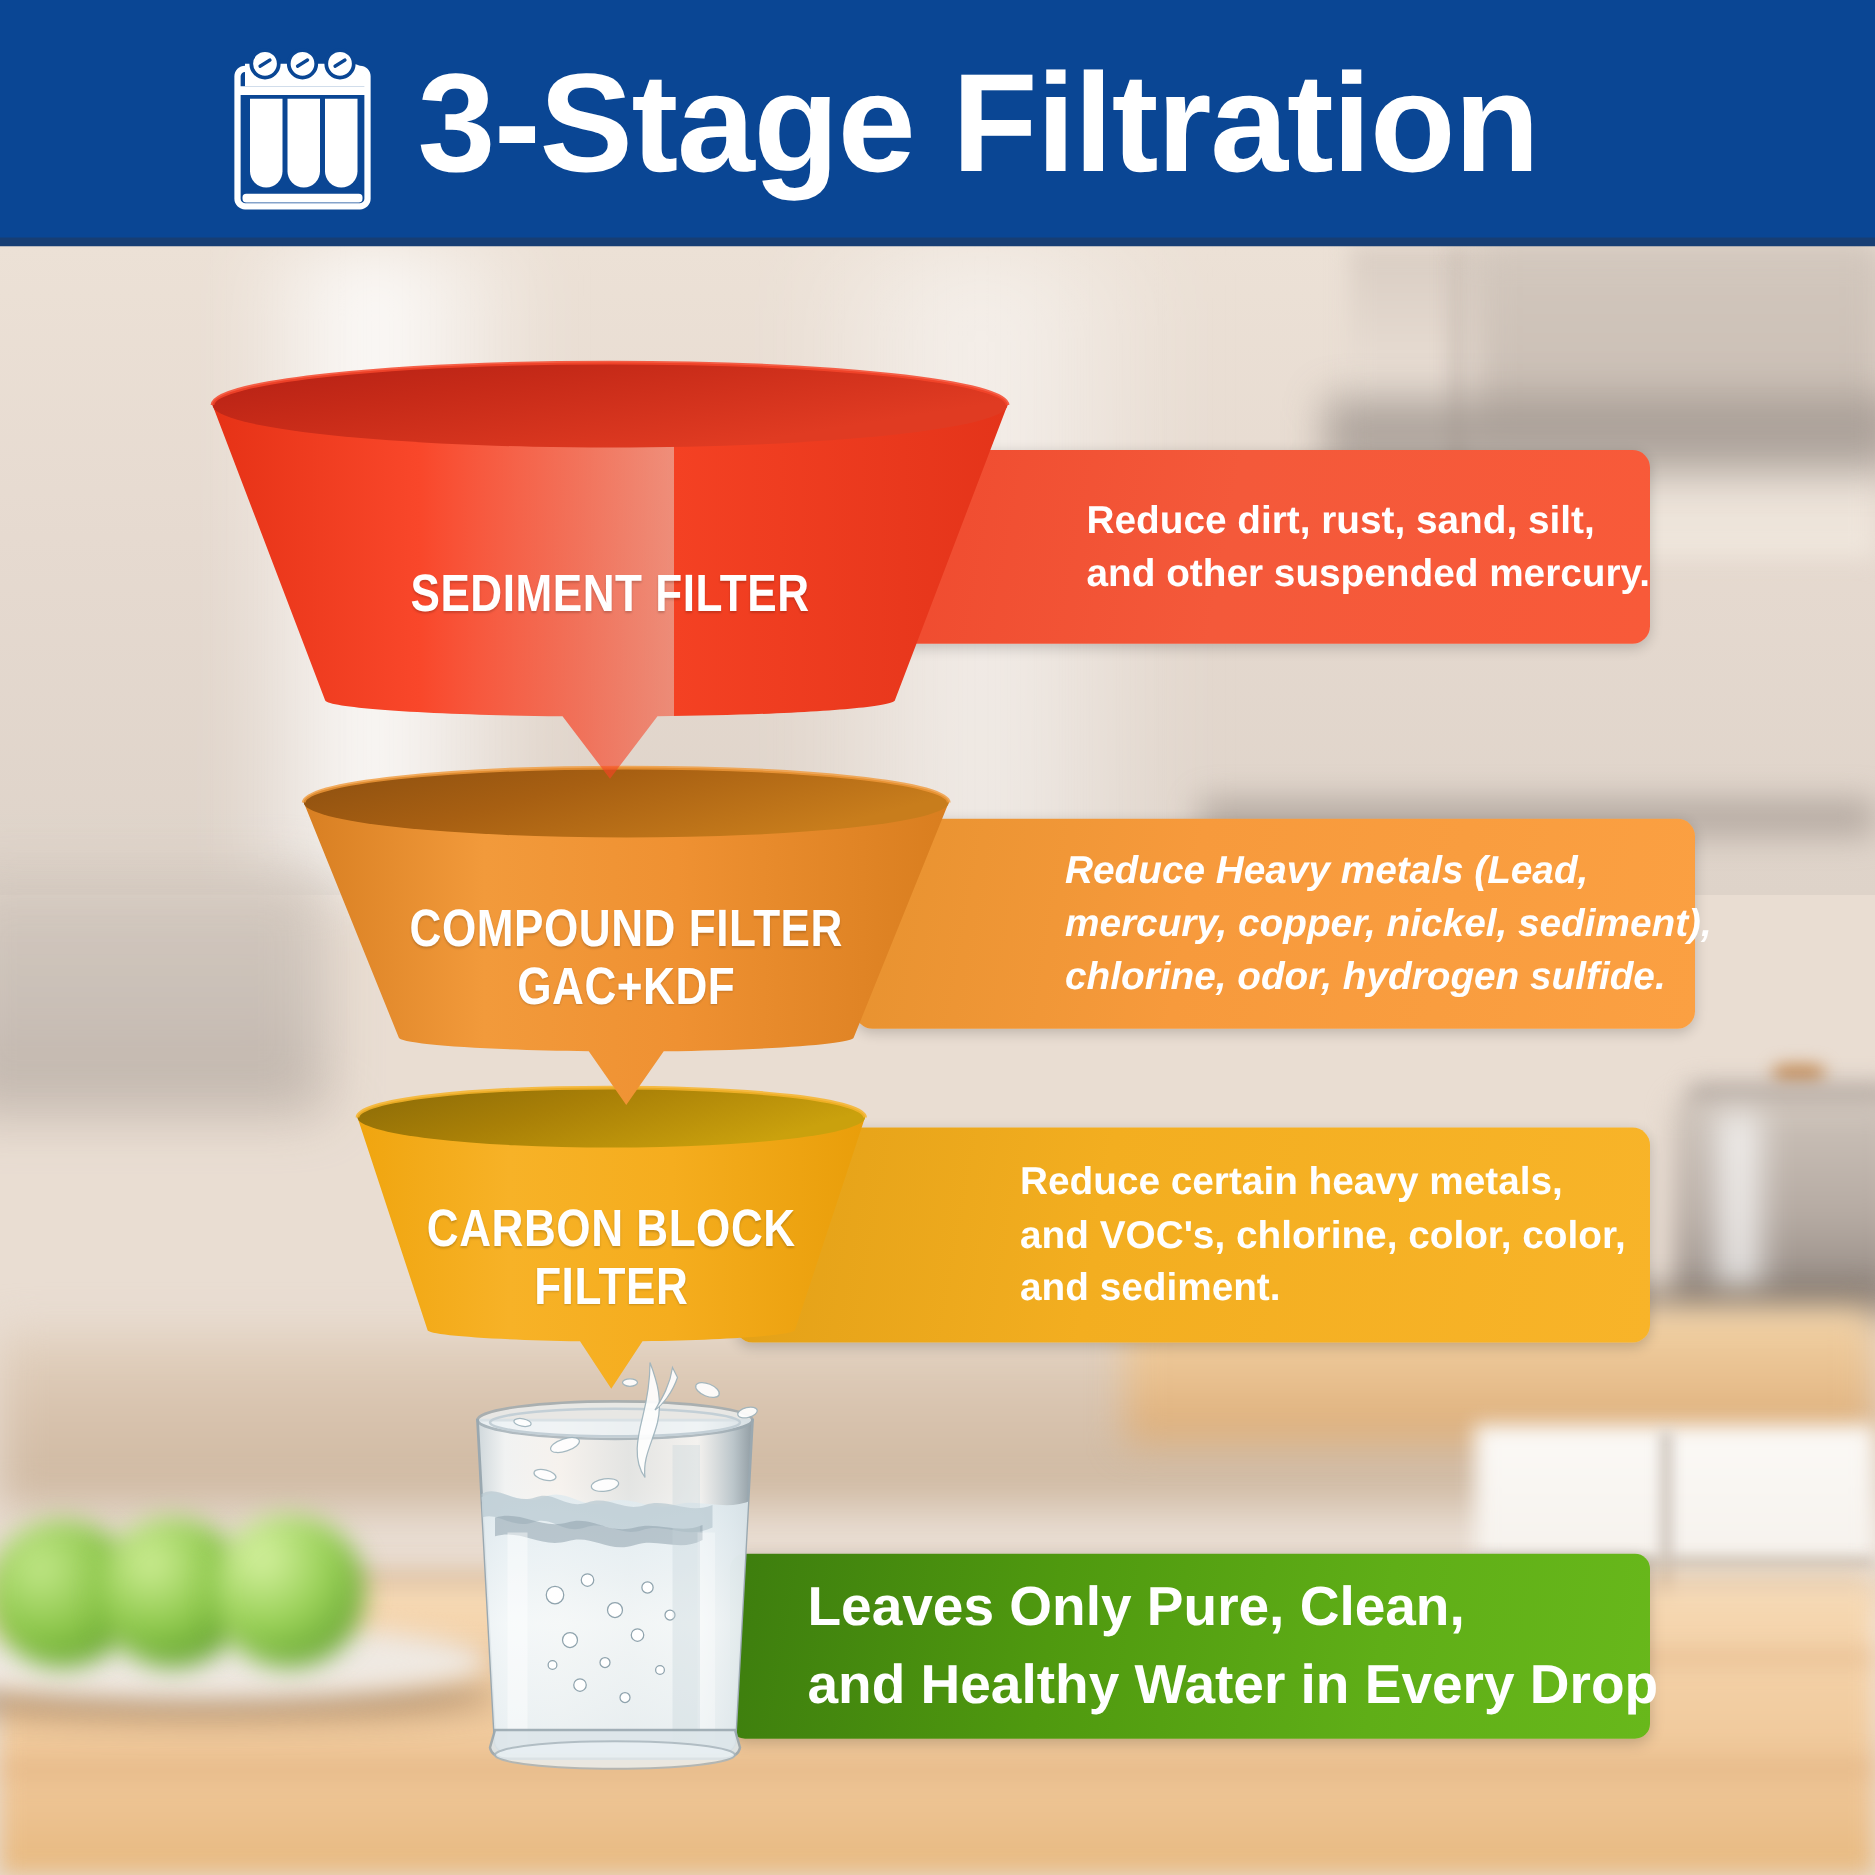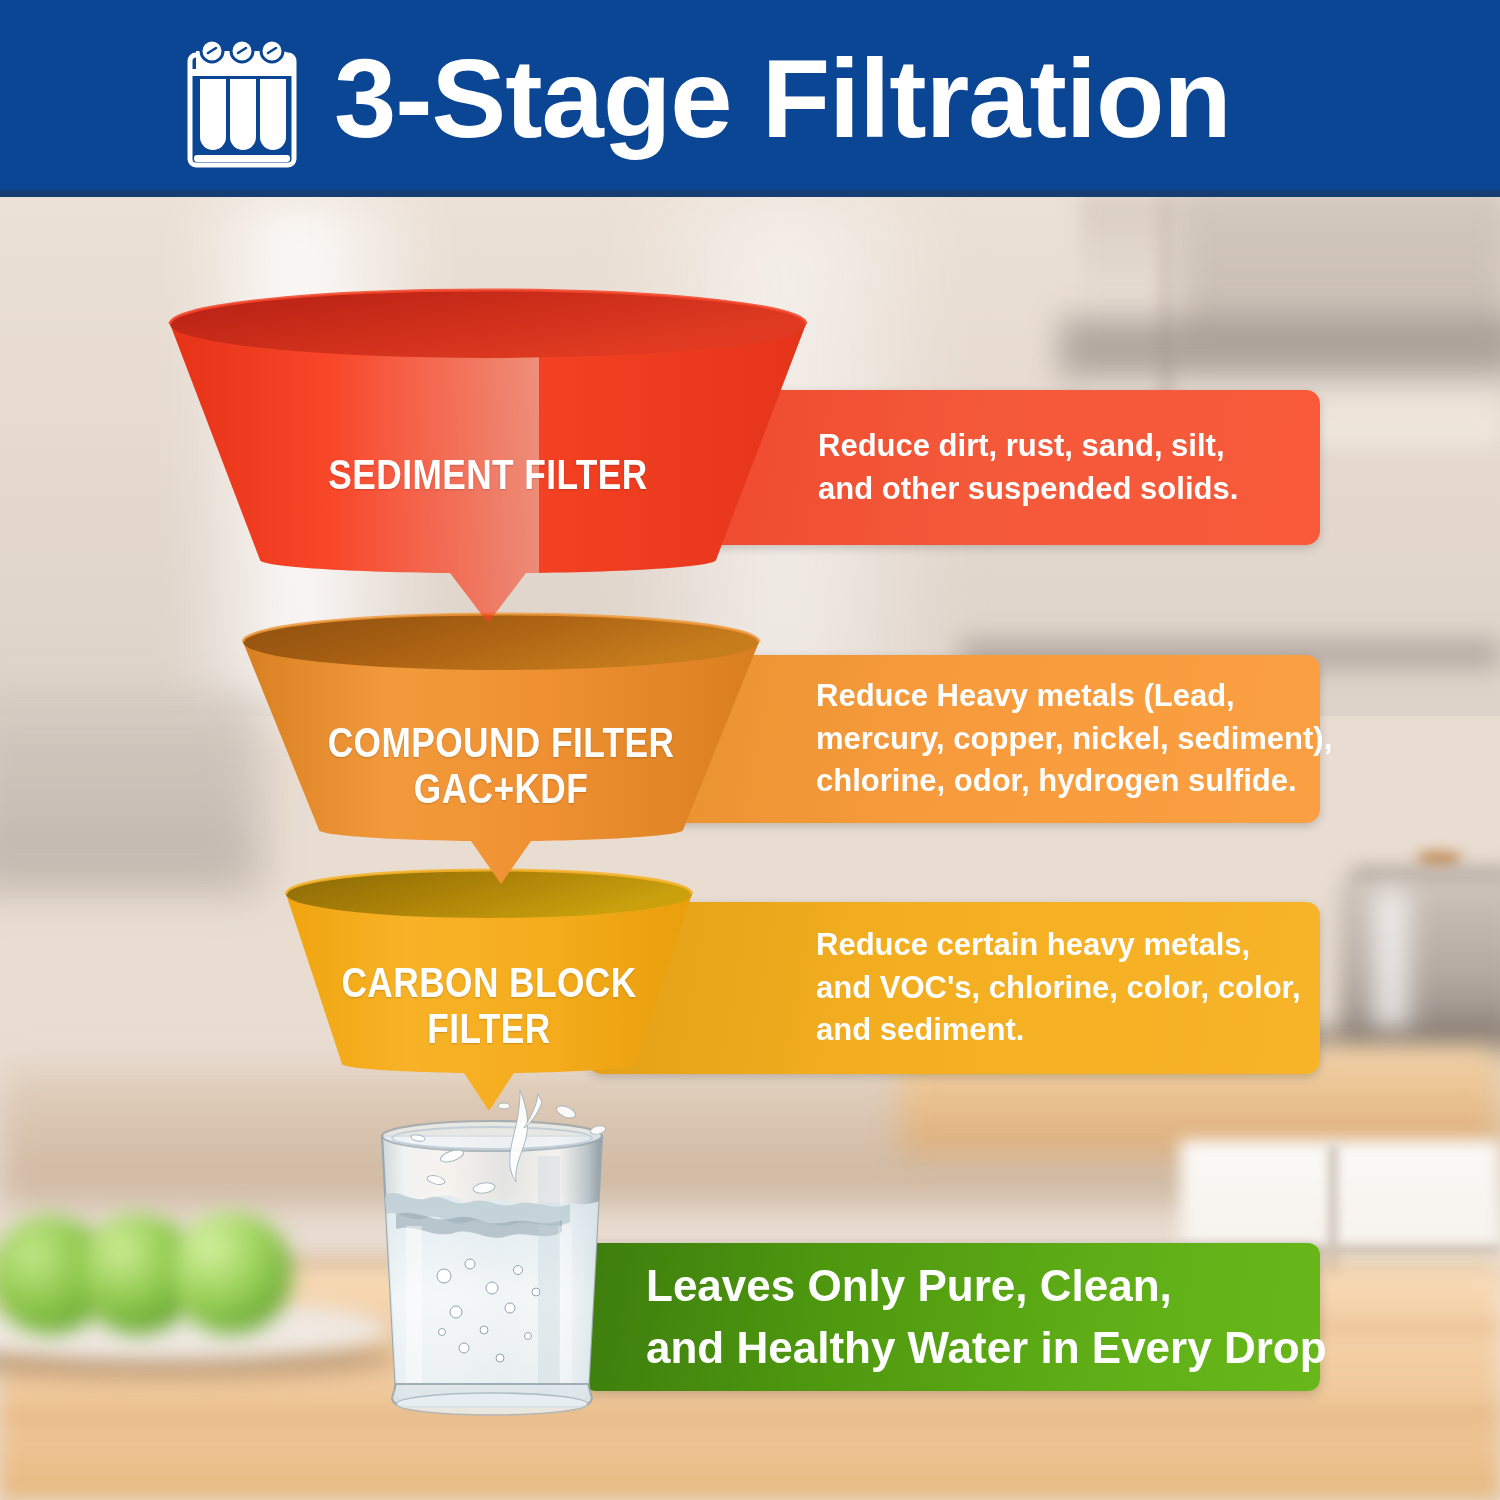--- a/index.html
+++ b/index.html
@@ -228,28 +228,28 @@
     box-shadow:0 3px 10px rgba(0,0,0,.18);
     font-size:31px;
     line-height:1.38;
     font-weight:bold;
     font-family:"Liberation Sans", sans-serif;
   }
   .callout .ctext { display:block; }
   .callout .ctext .ln { display:block; white-space:nowrap; }
 
   .c1 {
-    left:706px; top:390px; width:614px; height:155px;
+    left:706px; top:360px; width:614px; height:155px;
     background:linear-gradient(100deg,#ef4a2e 0%, #f4593a 45%, #f85a39 100%);
-    z-index:3; padding-left:112px;
+    z-index:3; padding-left:112px;justify-content:flex-end;
   }
   .c2 {
-    left:648px; top:655px; width:672px; height:168px;
+    left:684px; top:655px; width:672px; height:168px;
     background:linear-gradient(100deg,#e7922f 0%, #f79a3c 40%, #fba042 100%);
-    z-index:2; padding-left:168px;
+    z-index:2; padding-left:168px;font-style:italic;
   }
   .c3 {
     left:588px; top:902px; width:732px; height:172px;
     background:linear-gradient(100deg,#e2a017 0%, #f3ae20 40%, #f8b429 100%);
     z-index:1; padding-left:228px;
   }
 
   
   .green-banner {
     position:absolute;
@@ -354,21 +354,21 @@
     <span class="ctext">
       <span class="ln">Reduce Heavy metals (Lead,</span>
       <span class="ln">mercury, copper, nickel, sediment),</span>
       <span class="ln">chlorine, odor, hydrogen sulfide.</span>
     </span>
   </div>
 
   <div class="c1 callout">
     <span class="ctext">
       <span class="ln">Reduce dirt, rust, sand, silt,</span>
-      <span class="ln">and other suspended solids.</span>
+      <span class="ln">and other suspended mercury.</span>
     </span>
   </div>
 
   <div class="funnel f3">
     <svg class="funnel-body" viewBox="0 0 410 250" preserveAspectRatio="none">
       <defs>
         <linearGradient id="g3side" x1="0" y1="0" x2="1" y2="0">
           <stop offset="0%" stop-color="#f0a50f"></stop>
           <stop offset="30%" stop-color="#f7b227"></stop>
           <stop offset="62%" stop-color="#f5ad1e"></stop>

